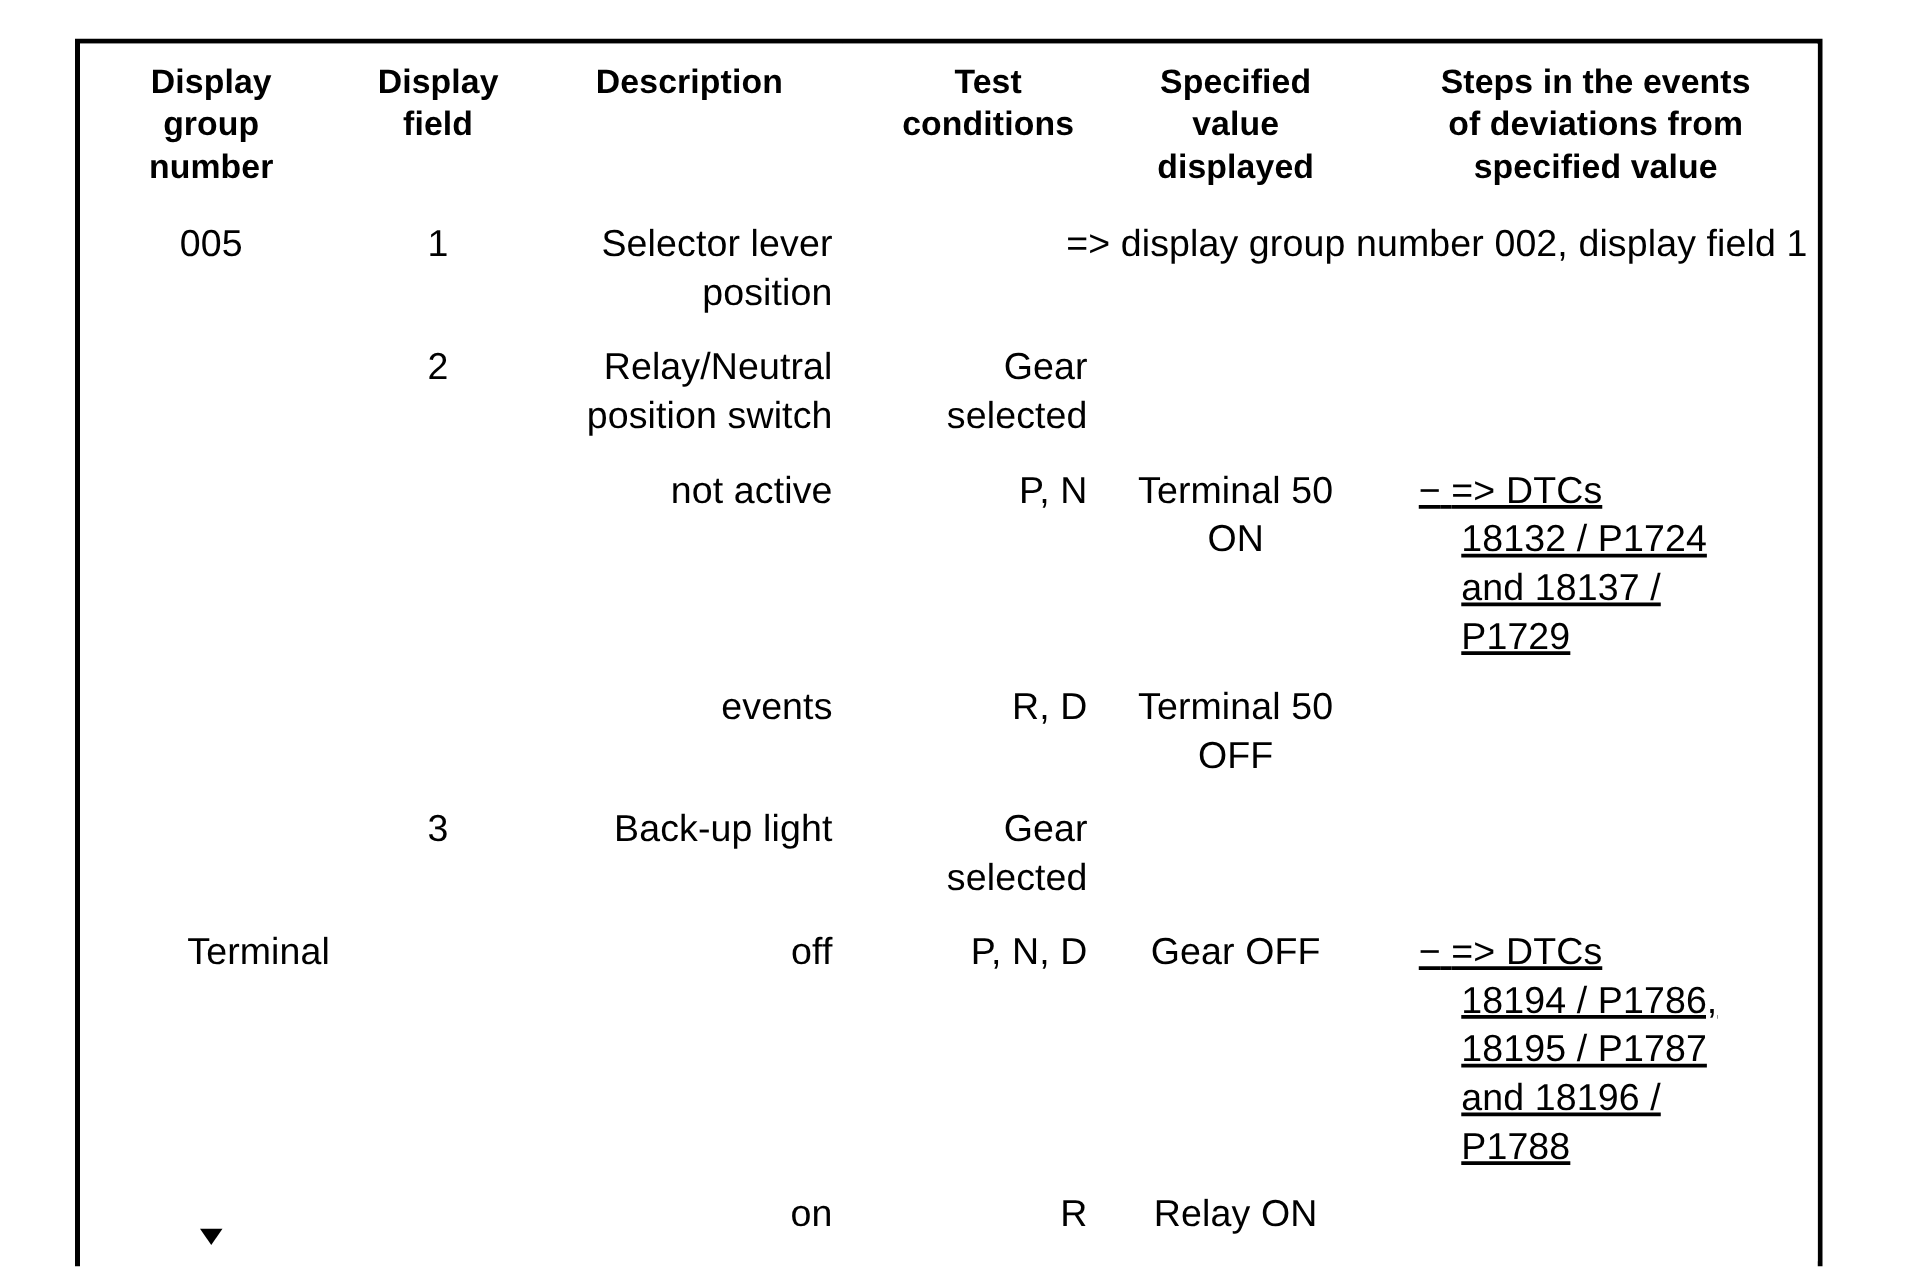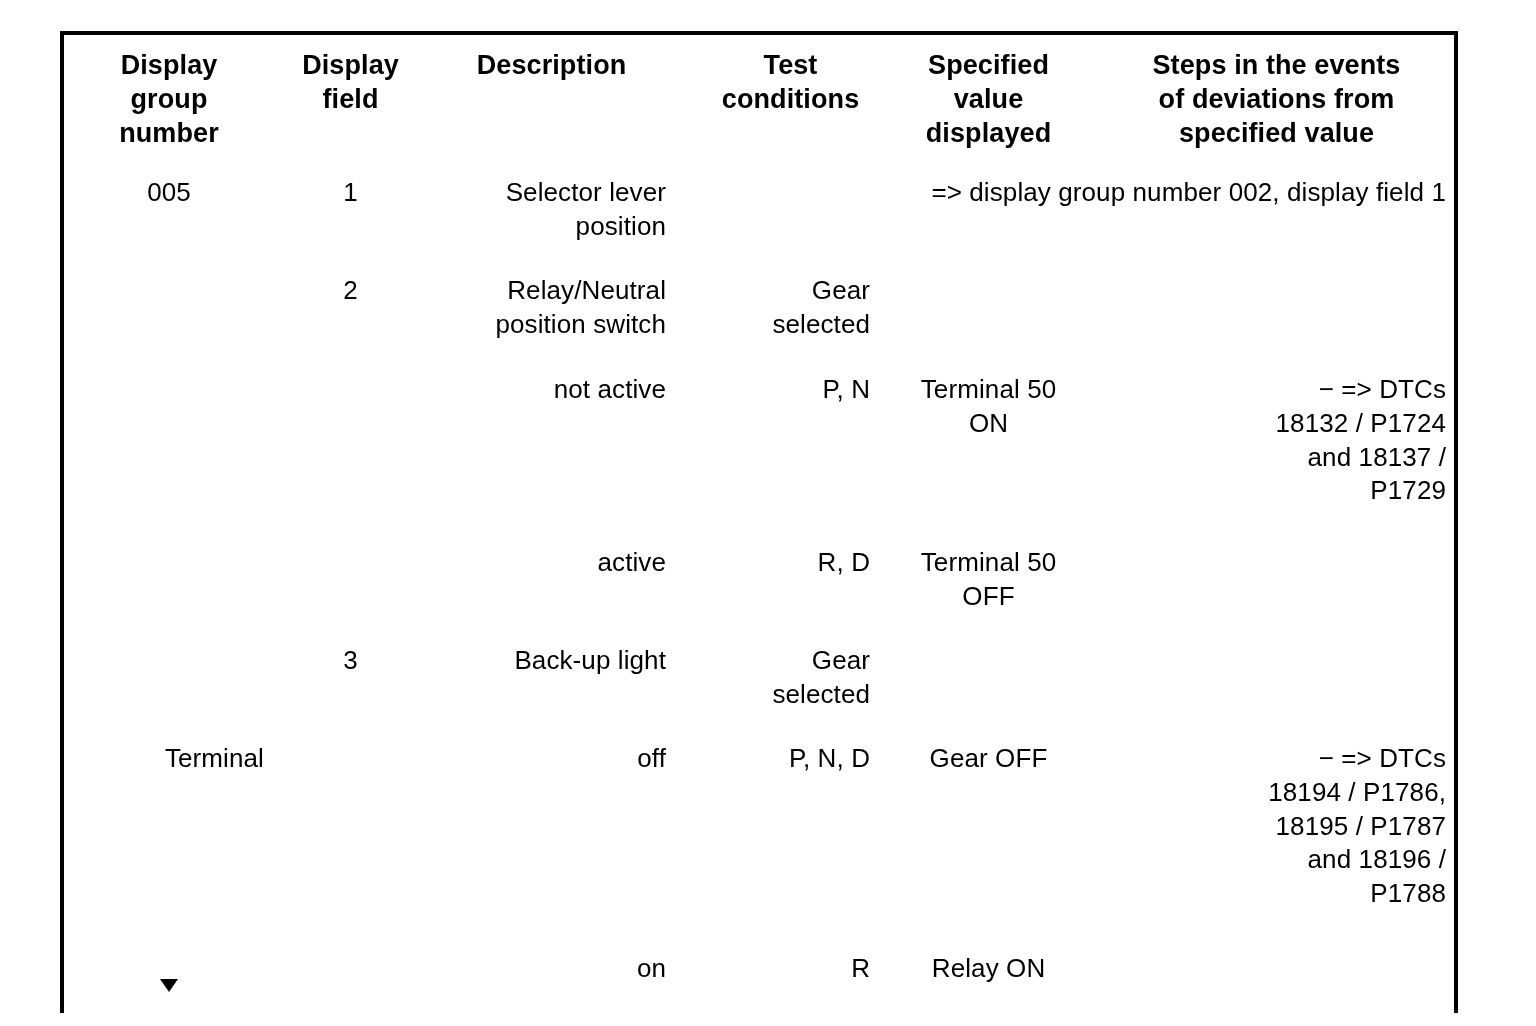--- a/index.html
+++ b/index.html
@@ -48,21 +48,21 @@
     margin: 0;
     vertical-align: top;
     background: #fff;
     font-weight: normal;
   }
 
   
   .cell {
     box-sizing: border-box;
     padding: 7px 8px 6px 10px;
-    font-size: 26px;
+    font-size: 30px;
     line-height: 1.30;
     letter-spacing: 0.1px;
   }
 
   
   .bR  { border-right: 4px solid #000; }
   .bRt { border-right: 3px solid #000; }
   .bB  { border-bottom: 4px solid #000; }
   .bBt { border-bottom: 3px solid #000; }
 
@@ -78,24 +78,25 @@
   .hdr td { vertical-align: top; }
 
   
   .ac { text-align: center; }
   .al { text-align: right; }
   .ind { padding-left: 12px; }
 
   .spacer-col { padding: 0; }
 
   .dtc-block {
-    text-align: right;
+    text-align: left;
     padding-left: 72px;
     text-indent: -34px;
     line-height: 1.30;
+    text-decoration: underline;
   }
 
   .arrow-cell {
     text-align: center;
     padding-top: 22px;
   }
   .tri-down {
     display: inline-block;
     width: 0;
     height: 0;
@@ -224,21 +225,21 @@
 
       <tr style="height:98px">
         <td class="bR bB">
           <div class="cell ac"></div>
         </td>
         <td class="bRt bB">
           <div class="cell ac"></div>
         </td>
         <td class="bRt bB spacer-col"></td>
         <td class="bB">
-          <div class="cell al ind">active</div>
+          <div class="cell al ind">events</div>
         </td>
         <td class="bRt bB spacer-col"></td>
         <td class="bRt bB">
           <div class="cell al nowrapish">R, D</div>
         </td>
         <td class="bRt bB">
           <div class="cell ac nowrapish">Terminal 50
 OFF</div>
         </td>
         <td class="bB">

